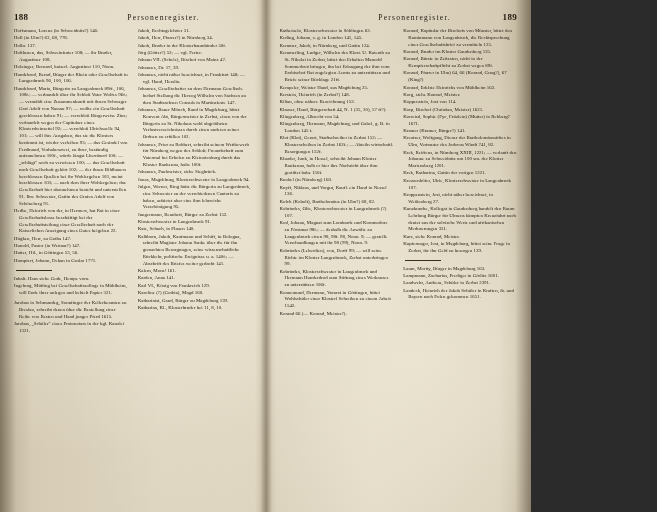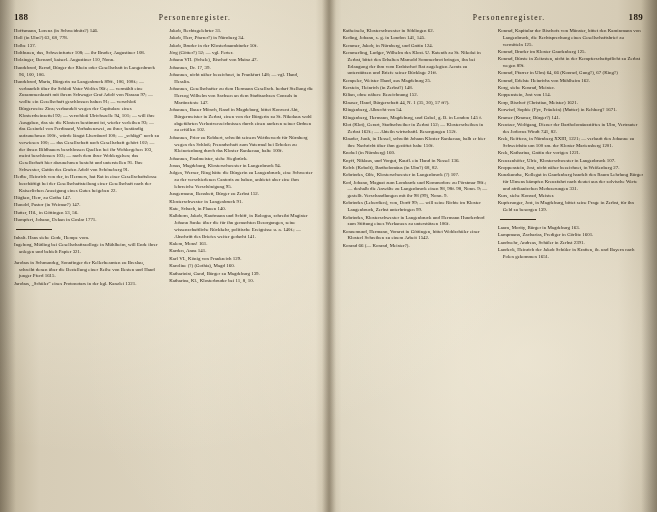--- a/index.html
+++ b/index.html
@@ -8,21 +8,21 @@
     background: #2b2b2b;
   }
   body {
     width: 657px;
     height: 512px;
     overflow: hidden;
     font-family: "Liberation Serif", serif;
   }
   .page {
     position: relative;
-    width: 657px;
+    width: 531px;
     height: 512px;
     background: #cfc5b0;
     background-image:
       radial-gradient(ellipse at 20% 30%, rgba(255,250,235,0.55), rgba(255,250,235,0) 60%),
       radial-gradient(ellipse at 80% 70%, rgba(255,250,235,0.45), rgba(255,250,235,0) 60%),
       linear-gradient(90deg, #b9ad93 0%, #d6ccb6 6%, #ddd4bf 30%, #d9cfb9 48%, #b8ac93 50%, #d5ccb6 52%, #ded5c0 70%, #d6ccb6 94%, #b9ad93 100%);
     box-sizing: border-box;
     overflow: hidden;
   }
   .gutter {

